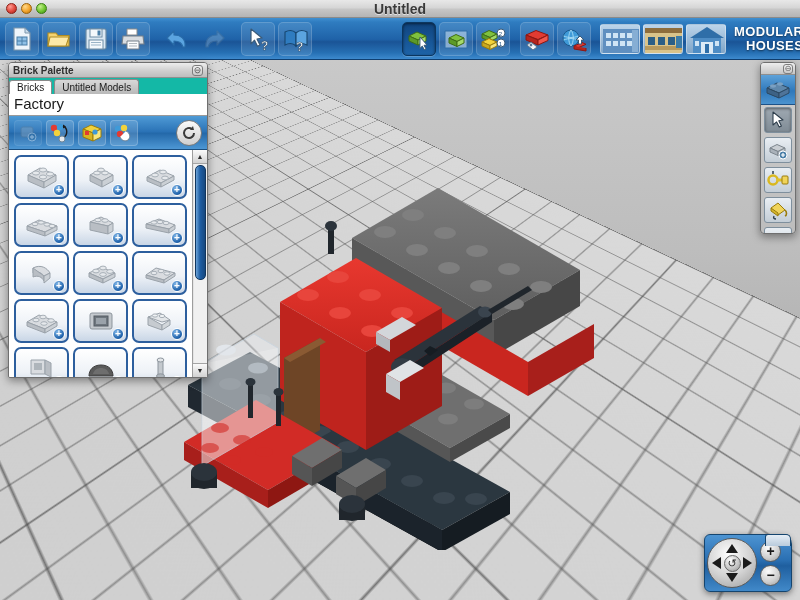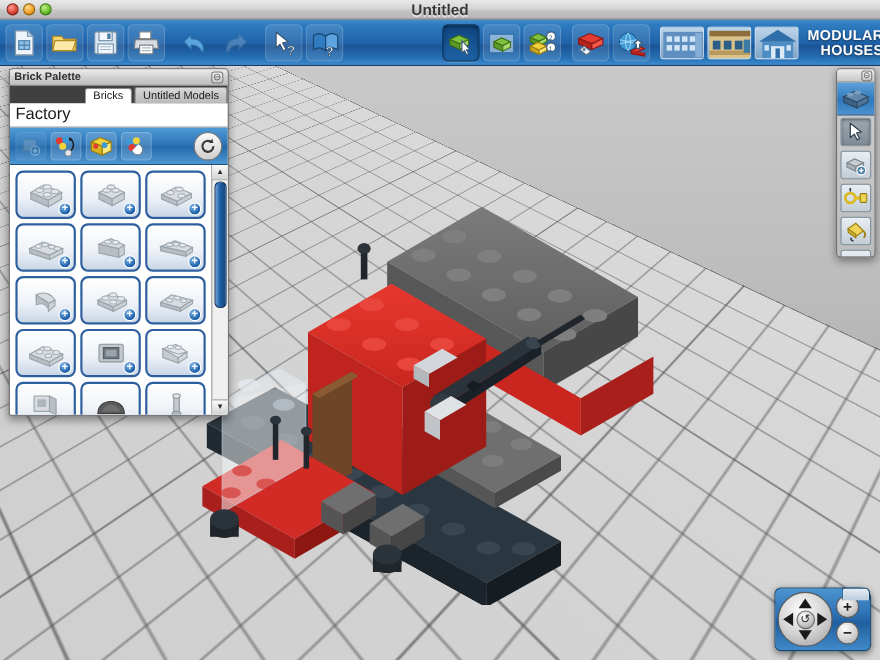--- a/index.html
+++ b/index.html
@@ -117,21 +117,21 @@
     display: flex; align-items: center; padding: 0 4px; gap: 16px;
   }
   .pal-title span.t { font-size: 10px; font-weight: bold; color: #303030; }
   .pal-collapse {
     margin-left: auto; width: 11px; height: 11px; border-radius: 3px;
     background: linear-gradient(to bottom, #f2f2f2, #c8c8c8);
     border: 1px solid #7d7d7d;
     display: flex; align-items: center; justify-content: center;
     font-size: 9px; line-height: 1; color: #555;
   }
-  .pal-tabs { height: 16px; flex: none; display: flex; align-items: flex-end; background: #404040; justify-content: flex-end; }
+  .pal-tabs { height: 16px; flex: none; display: flex; align-items: flex-end; background: #14b8a6; }
   .tab {
     height: 15px; padding: 0 7px; font-size: 10px; color: #1a1a1a;
     display: flex; align-items: center;
     border: 1px solid #8a8a8a; border-bottom: none;
     border-radius: 3px 3px 0 0;
   }
   .tab.sel { background: #ffffff; border-bottom: 1px solid #ffffff; margin-bottom: -1px; font-weight: normal; }
   .tab.unsel { background: linear-gradient(to bottom, #d8d8d8, #b9b9b9); margin-left: 2px; }
   .pal-cat {
     flex: none; background: #ffffff; padding: 1px 5px 3px 5px;

